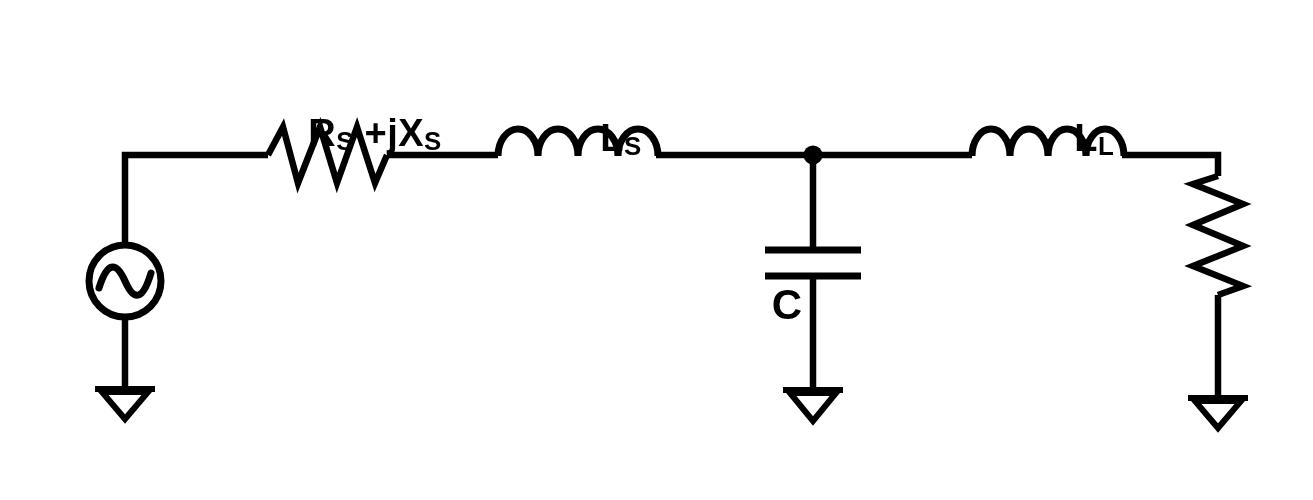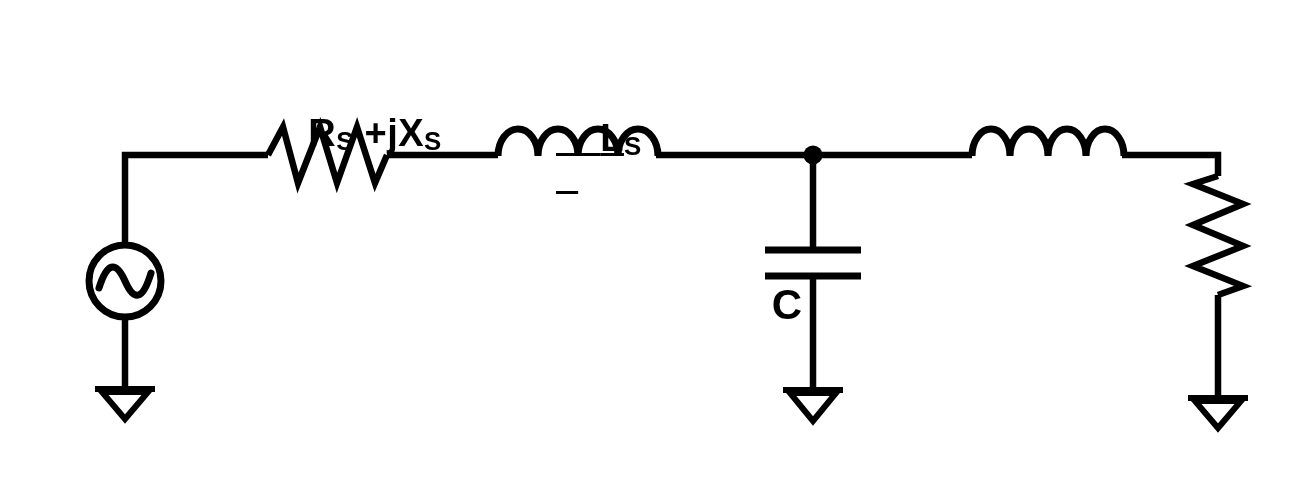--- a/index.html
+++ b/index.html
@@ -74,23 +74,26 @@
     <path d="M1218,176 L1193,184 L1243,204 L1193,225 L1243,246 L1193,266 L1243,286 L1218,295" stroke-linejoin="miter"></path>
 
     <path d="M1218,295 L1218,398"></path>
     <path d="M1188,398 L1248,398 M1195,401 L1241,401 L1218,428 Z" stroke-width="6" stroke-linejoin="miter"></path>
   </svg>
 
   <div class="lbl" style="left:264px; top:76px;text-align:center;">
     <span>R</span><span class="sub">S</span><span> +jX</span><span class="sub">S</span>
   </div>
 
-  <div class="lbl" style="left:556px; top:81px;text-decoration:underline;">
+  <div class="lbl" style="left:556px; top:81px;">
     <span>L</span><span class="sub">S</span>
   </div>
 
   <div class="lbl lbl-c" style="left:723px; top:242px;">
     <span>C</span>
   </div>
 
+  <div class="lbl" style="left:1030px; top:81px;">
+    <span>L</span><span class="sub">L</span>
+  </div>
 
 
 </div>
 
 </body></html>

